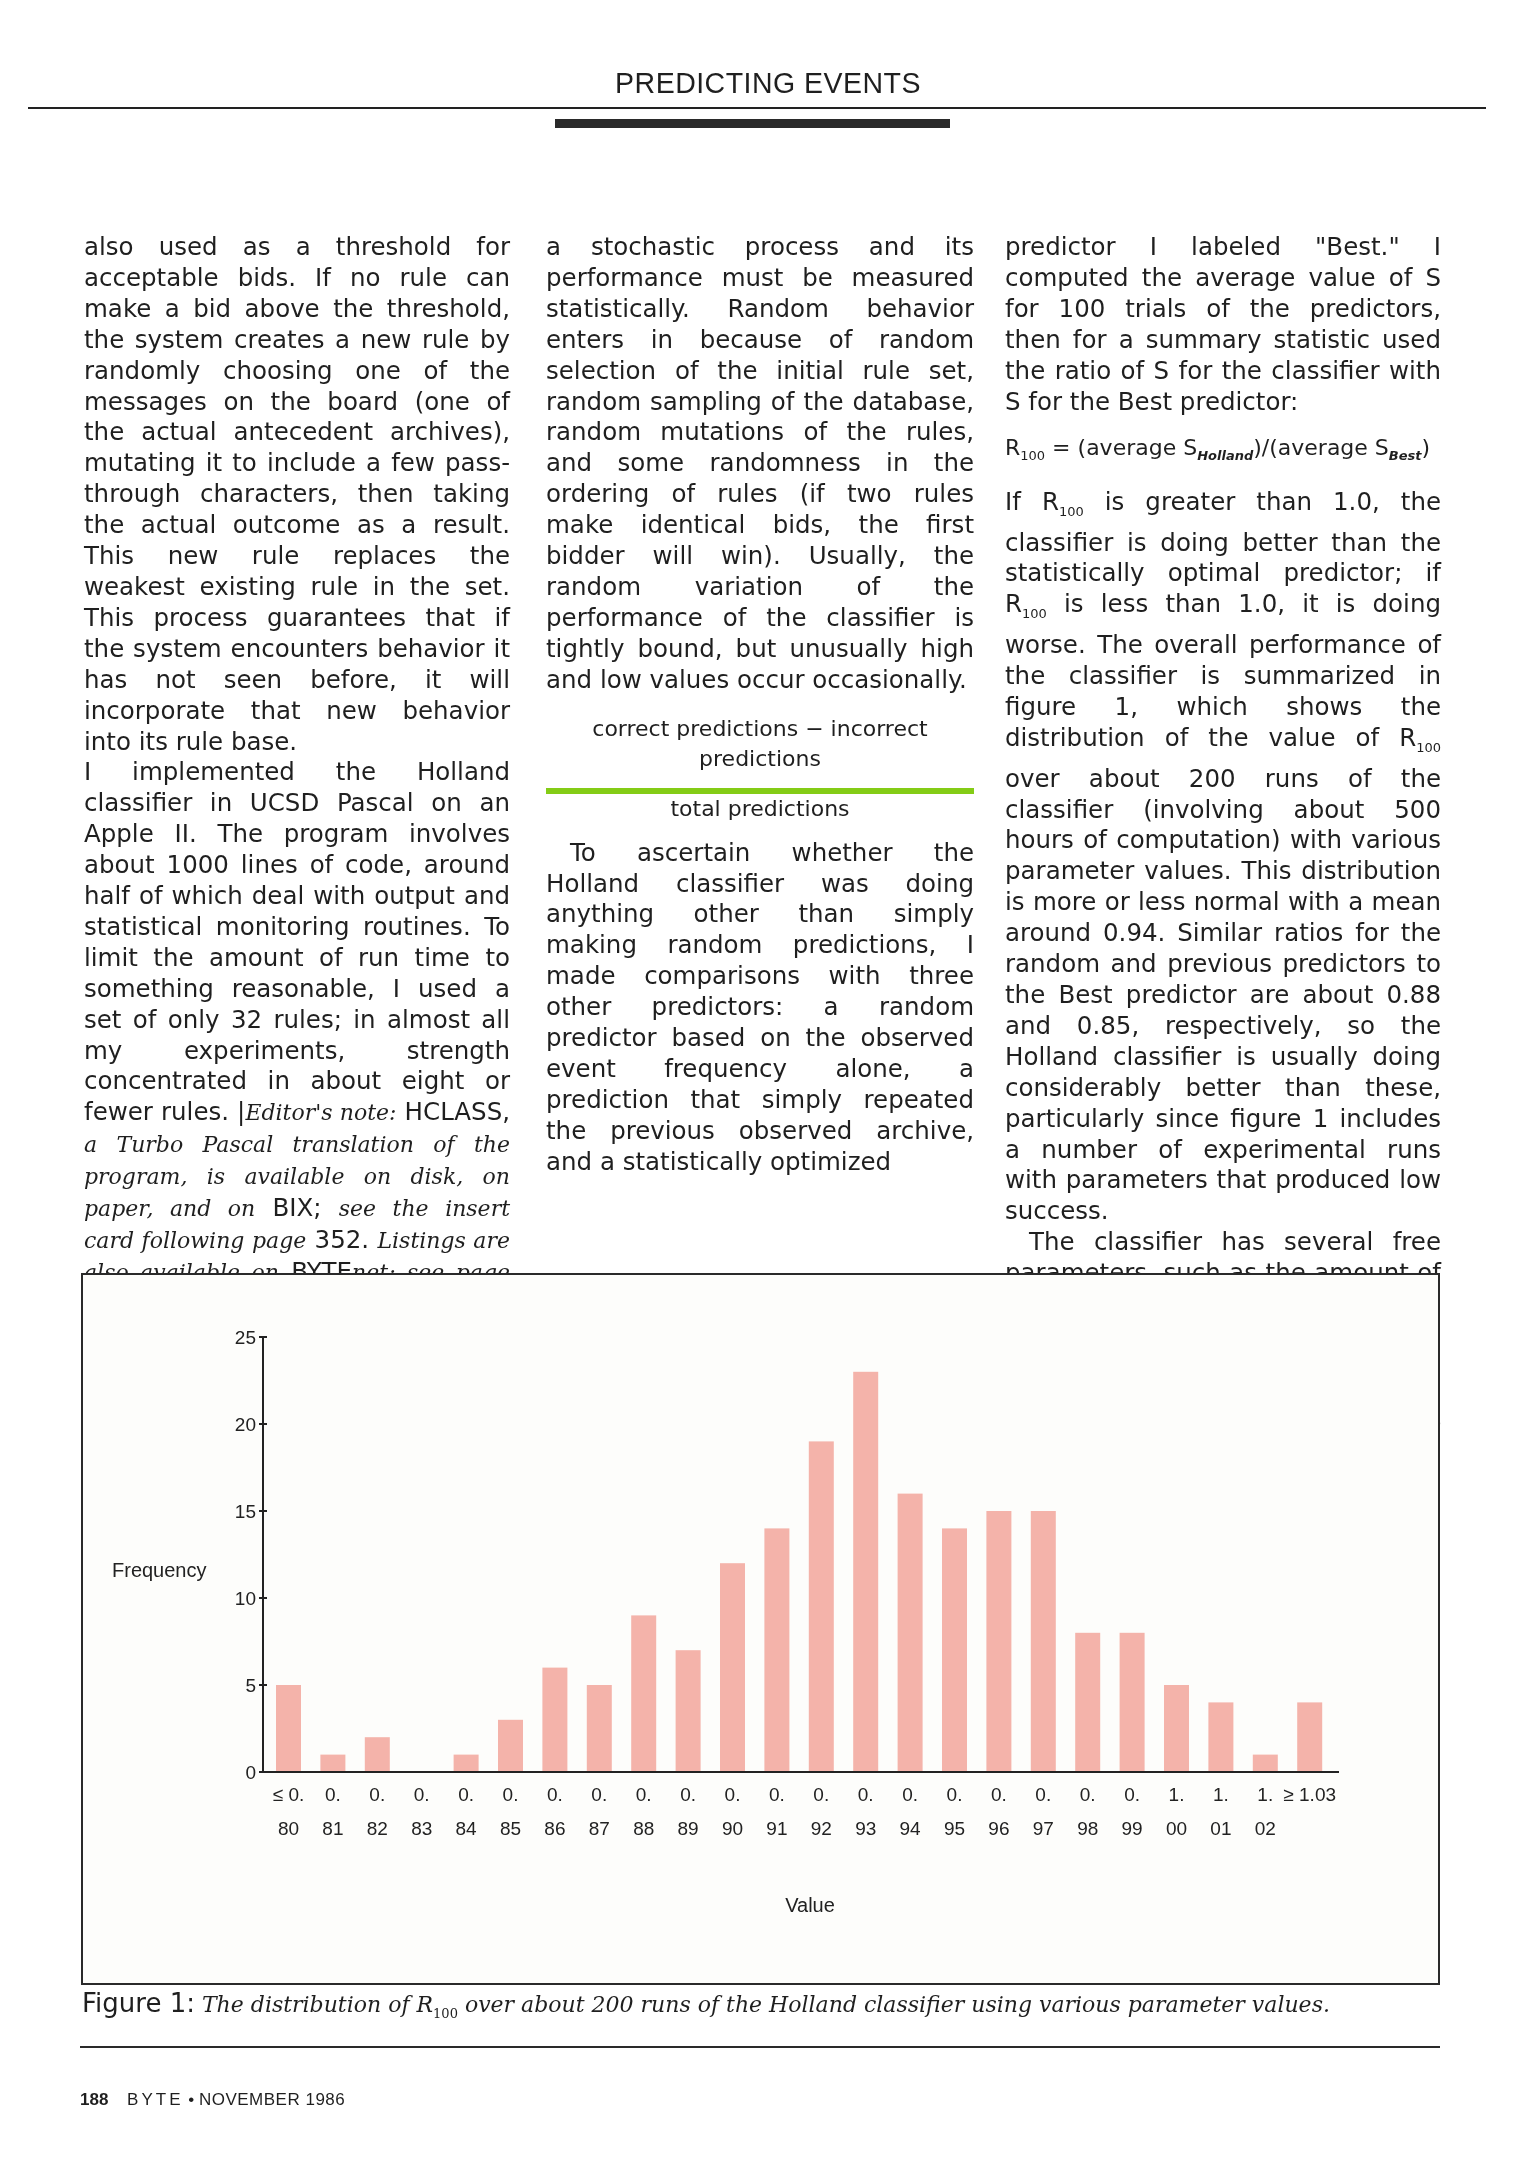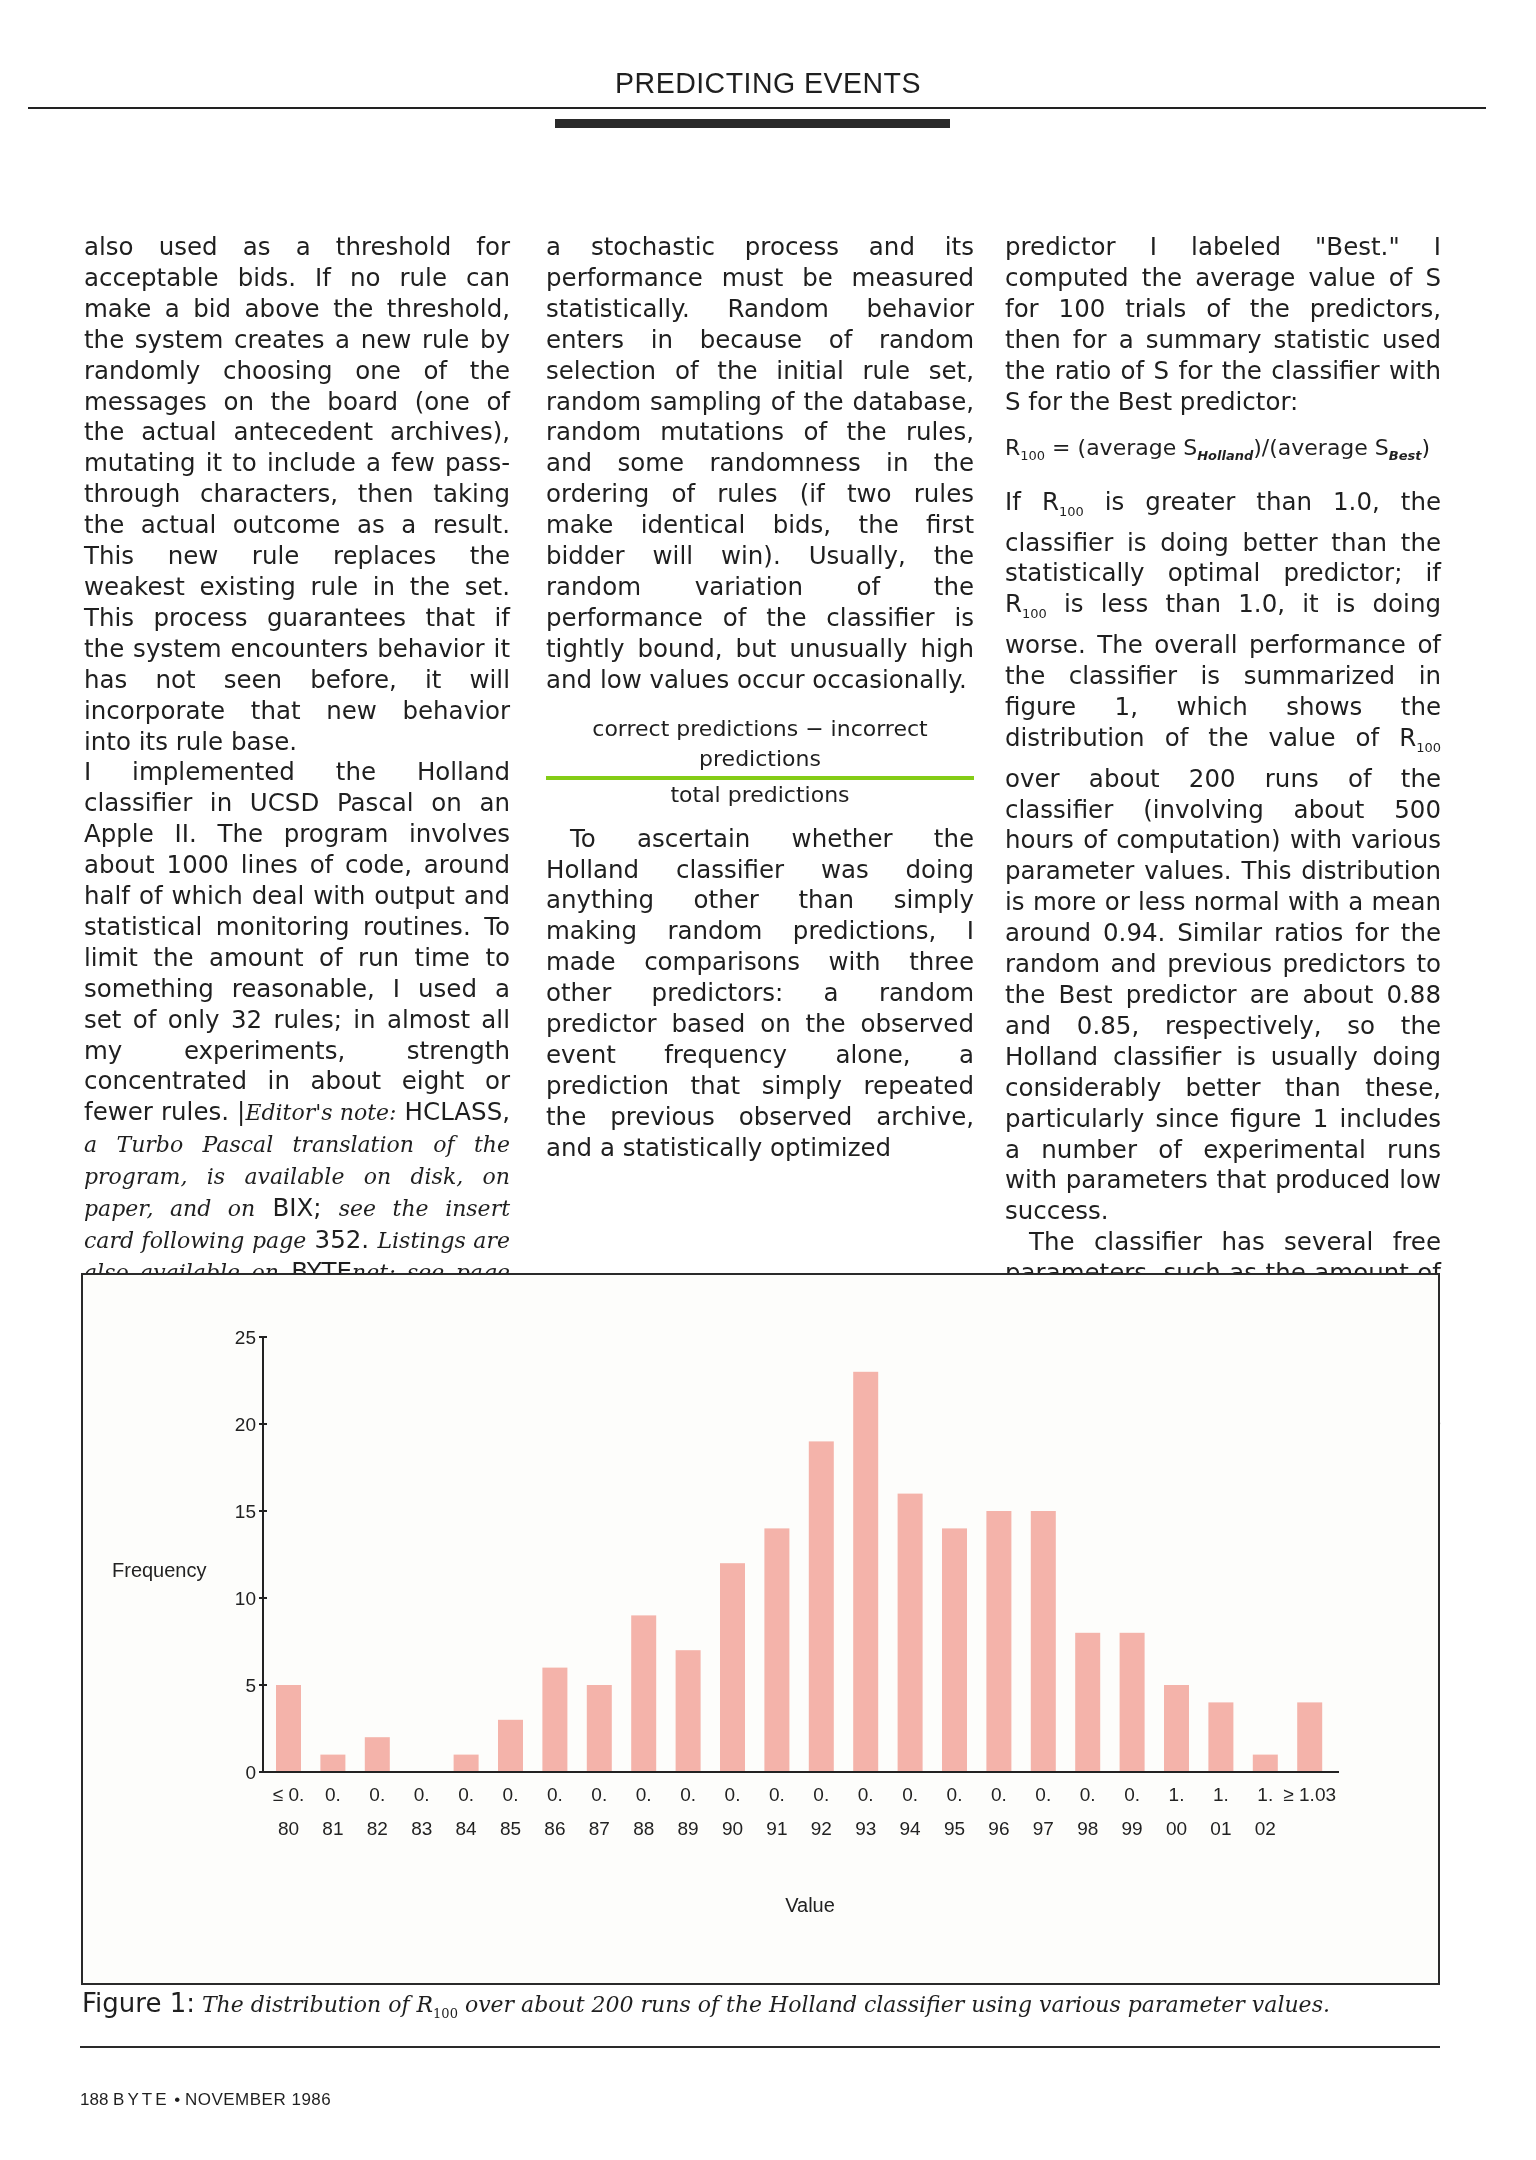--- a/index.html
+++ b/index.html
@@ -10,34 +10,34 @@
   .col { position: absolute; top: 232px; font-size: 24.5px; line-height: 30.9px; text-align: justify; }
   .col p { margin: 0; }
   .col .indent { text-indent: 24px; }
   .c1 { left: 84px; width: 426px; }
   .c2 { left: 546px; width: 428px; }
   .c3 { left: 1005px; width: 436px; }
   .ital { font-style: italic; font-family: "DejaVu Serif", serif; font-size: 22px; }
   .heading { font-weight: bold; font-size: 25px; margin-top: 30px !important; letter-spacing: 0.5px; }
   .heading .sc { font-size: 20px; }
   .frac { margin: 18px 0 14px 0; text-align: center; font-size: 22px; line-height: 30px; }
-  .frac .num { border-bottom: 4px solid #84cc16; display: block; padding-bottom: 2px; }
+  .frac .num { border-bottom: 6px solid #84cc16; display: block; padding-bottom: 14px; }
   .frac .den { display: block; }
   .formula { font-size: 22px; margin: 16px 0 14px 0 !important; text-align: left; }
   .formula sub { font-size: 13px; font-style: italic; font-weight: bold; }
   sub.plain { font-size: 13px; font-style: normal; font-weight: normal; }
   .continued { text-align: right; font-style: italic; font-family: "DejaVu Serif", serif; font-size: 15px; line-height: 24px; }
   .chart-box { position: absolute; left: 81px; top: 1273px; width: 1359px; height: 712px; border: 2px solid #2a2a2a; border-right-width: 2px; box-sizing: border-box; background: #fdfdfb; }
   svg.chart { position: absolute; left: 0; top: 0; }
   .caption { position: absolute; left: 82px; top: 1988px; font-size: 26px; font-family: "DejaVu Serif", serif; }
   .caption .lbl { font-family: "DejaVu Sans", sans-serif; font-style: normal; }
   .caption .txt { font-style: italic; font-size: 22px; }
   .rule-bottom { position: absolute; left: 80px; width: 1360px; top: 2046px; height: 2px; background: #2a2a2a; }
   .footer { position: absolute; left: 80px; top: 2090px; font-size: 17px; font-family: "Liberation Sans", sans-serif; }
-  .footer .pg { font-weight: normal; }
+  .footer .pg { font-weight: bold; margin-right: 14px; }
   .footer .mag { letter-spacing: 3px; }
   .footer .date { letter-spacing: 0.5px; }
 </style>
 </head>
 <body>
 
 <div class="running-head">PREDICTING EVENTS</div>
 <div class="rule-top"></div>
 <div class="rule-bar"></div>
 

